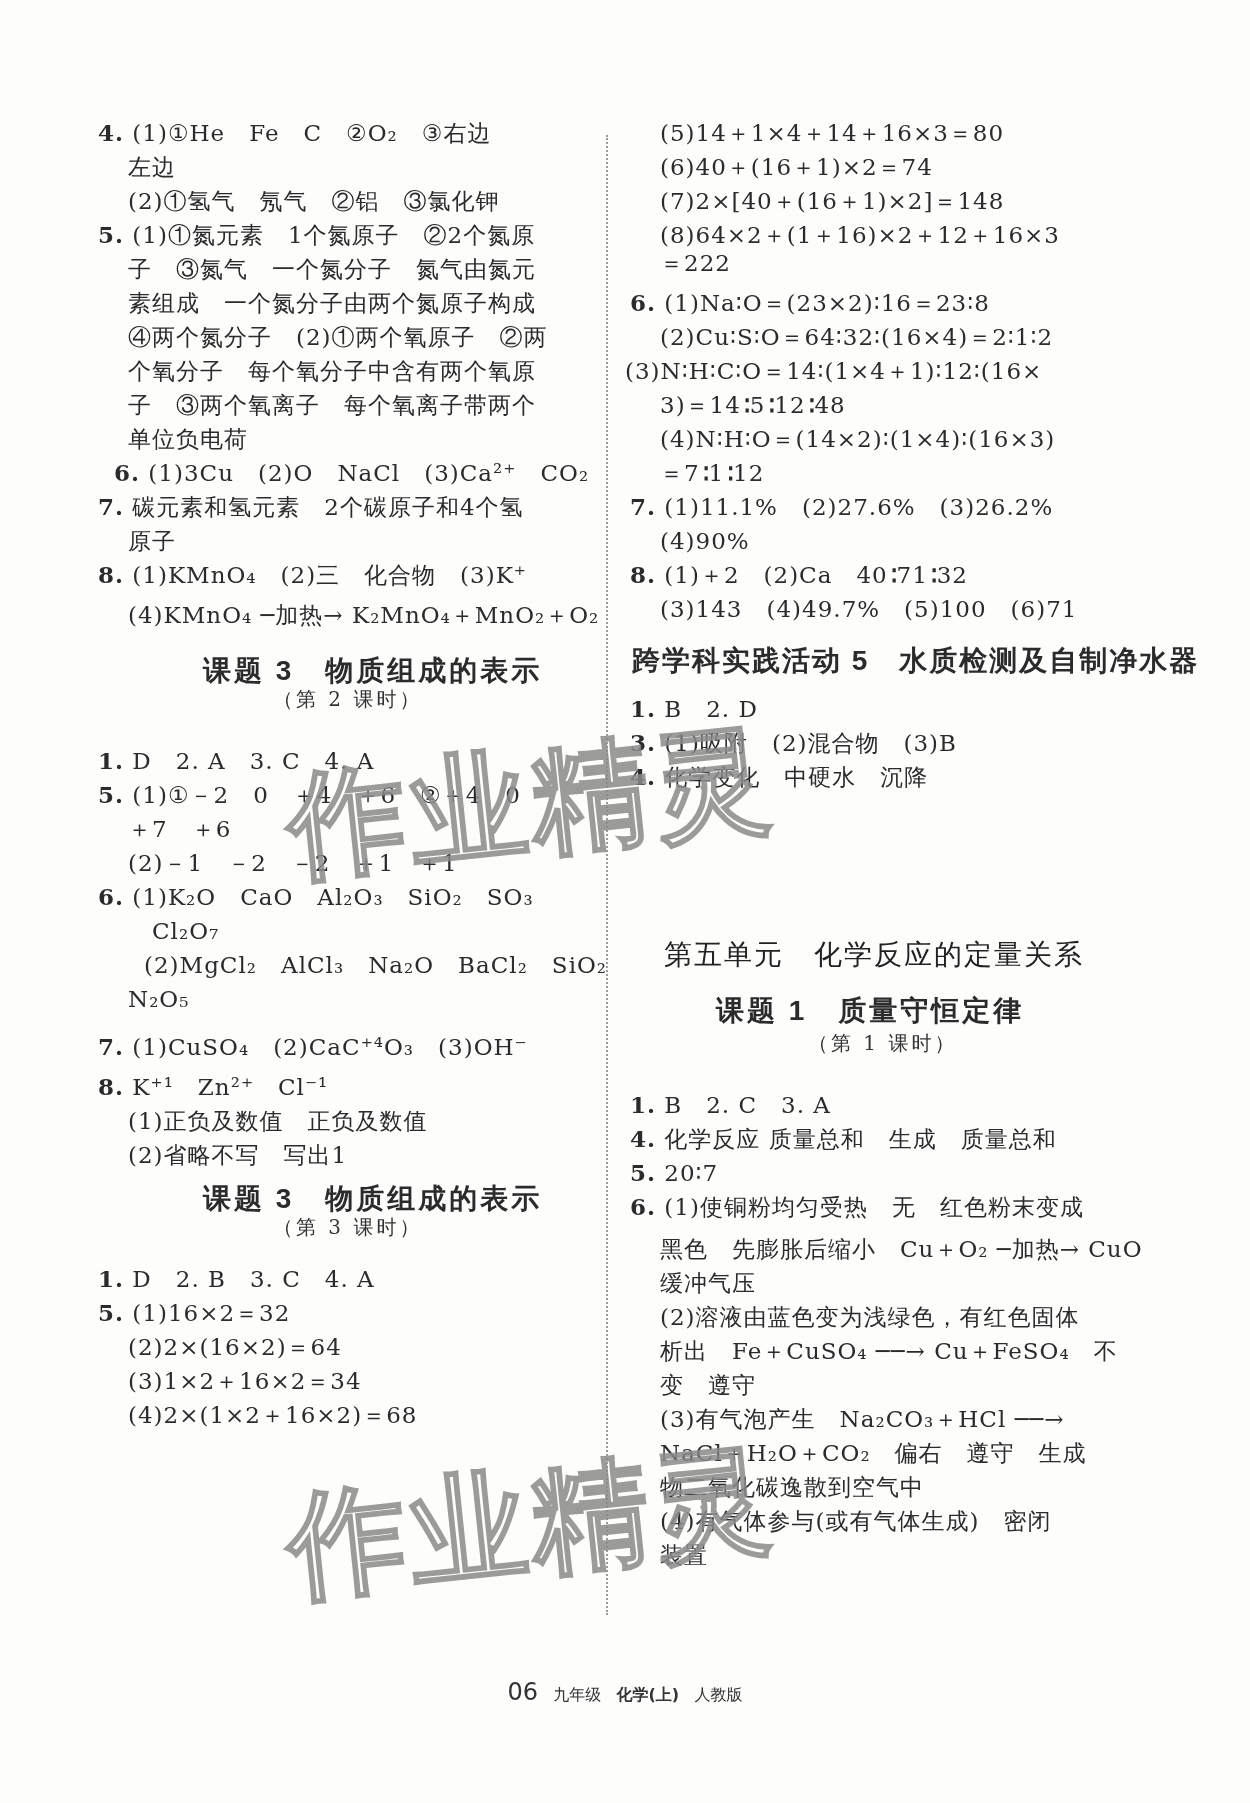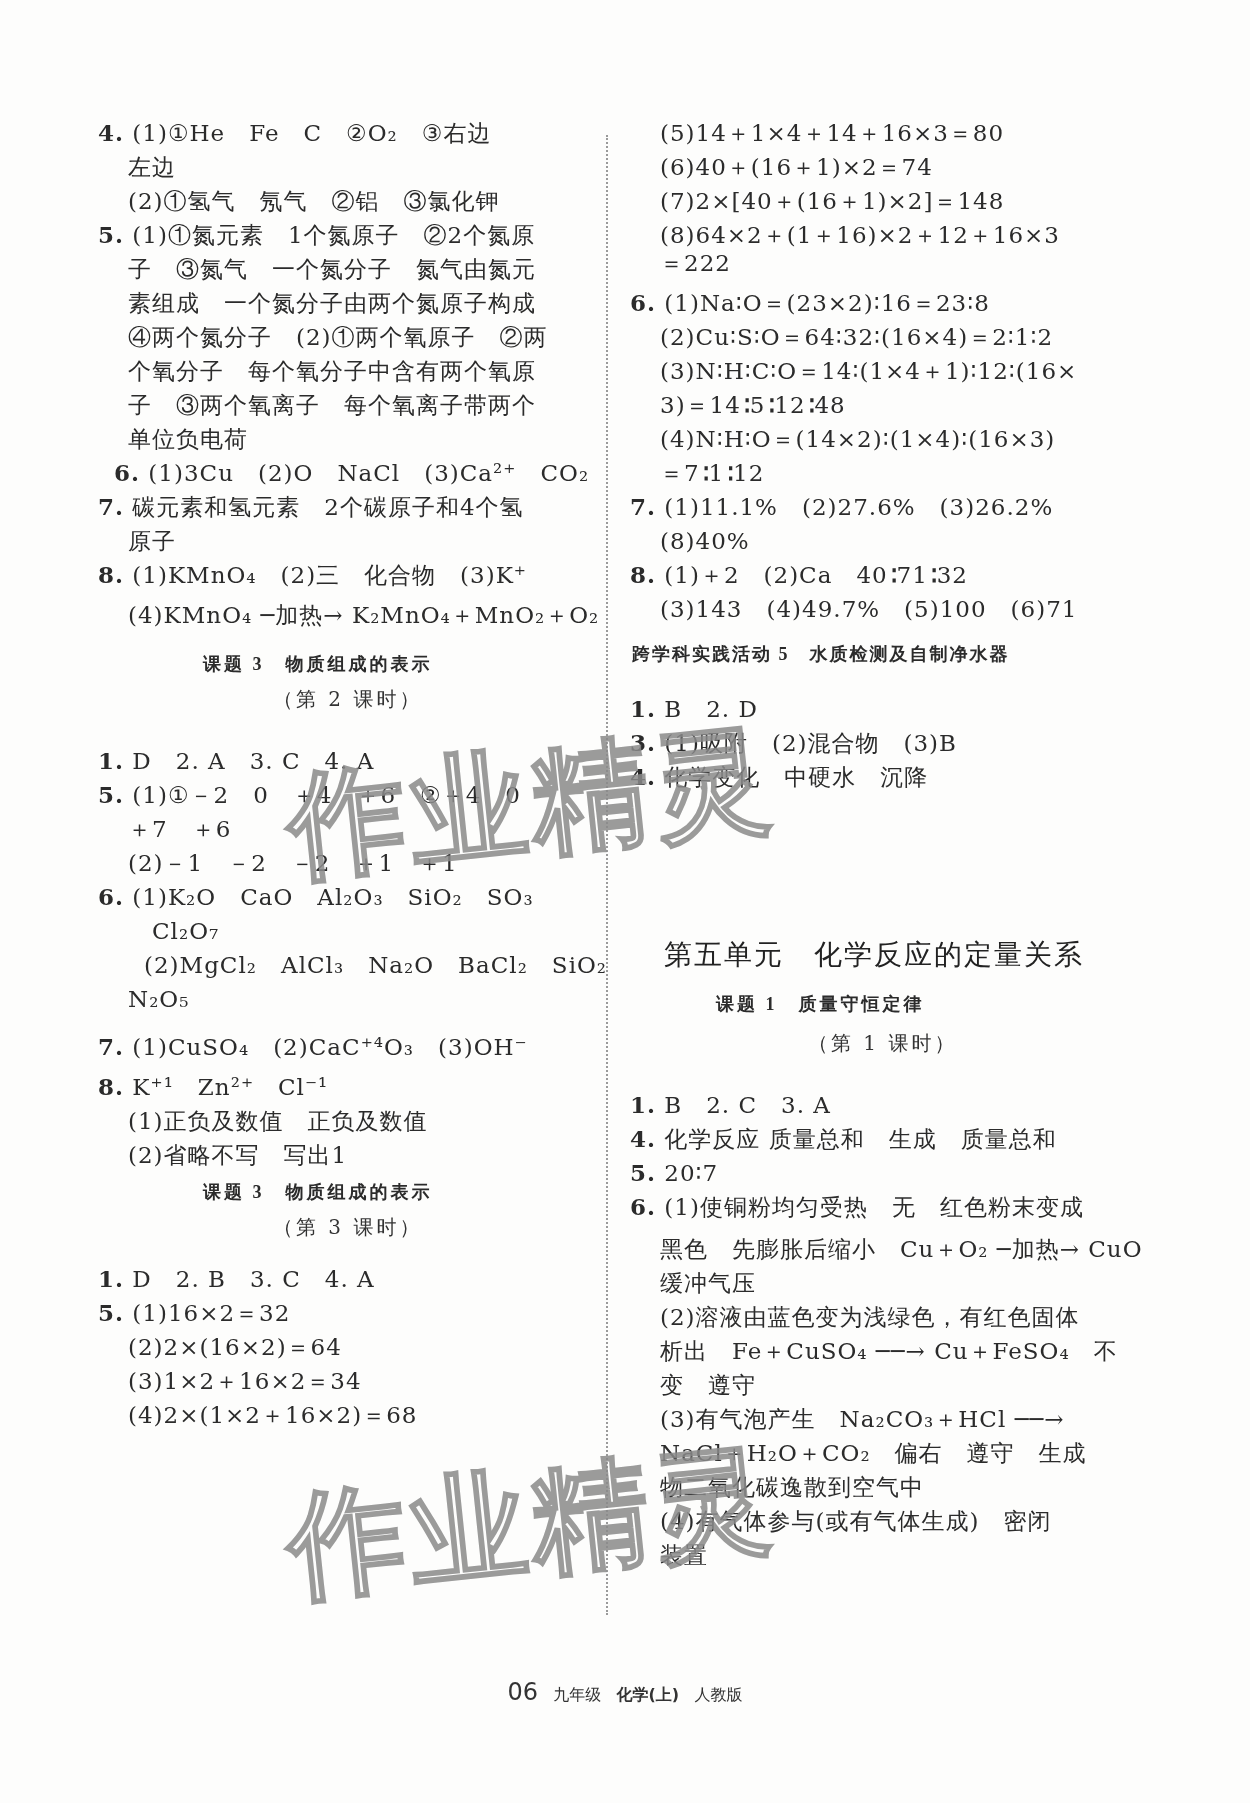--- a/index.html
+++ b/index.html
@@ -11,22 +11,22 @@
   .divider {
     position: absolute; left: 606px; top: 135px; width: 0; height: 1480px;
     border-left: 2px dotted #9a9a9a;
   }
   .line {
     position: absolute; white-space: nowrap; font-size: 23px; line-height: 30px;
     letter-spacing: 1px;
   }
   .num { font-weight: bold; font-family: "DejaVu Serif", serif; }
   .heading {
-    position: absolute; white-space: nowrap; font-family: Liberation Serif, serif;
-    font-weight: bold; font-size: 18px; letter-spacing: 3px; color: #2b2b2b;
+    position: absolute; white-space: nowrap; font-family: Liberation Sans, sans-serif;
+    font-weight: bold; font-size: 28px; letter-spacing: 3px; color: #2b2b2b;
   }
   .subheading {
     position: absolute; white-space: nowrap; font-size: 20px; letter-spacing: 3px; color: #333;
   }
   .unit-title {
     position: absolute; white-space: nowrap; font-family: "DejaVu Sans", "Liberation Sans", sans-serif;
     font-size: 28px; letter-spacing: 2px; color: #222;
   }
   .footer {
     position: absolute; top: 1678px; left: 0; width: 1250px; text-align: center;
@@ -92,26 +92,26 @@
   </div>
 
   <div>
     <div class="line" style="left:660px;top:118px"><span>(5)14＋1×4＋14＋16×3＝80</span></div>
     <div class="line" style="left:660px;top:152px"><span>(6)40＋(16＋1)×2＝74</span></div>
     <div class="line" style="left:660px;top:186px"><span>(7)2×[40＋(16＋1)×2]＝148</span></div>
     <div class="line" style="left:660px;top:220px"><span>(8)64×2＋(1＋16)×2＋12＋16×3</span></div>
     <div class="line" style="left:660px;top:248px"><span>＝222</span></div>
     <div class="line" style="left:630px;top:288px"><span class="num">6.</span> <span>(1)Na∶O＝(23×2)∶16＝23∶8</span></div>
     <div class="line" style="left:660px;top:322px"><span>(2)Cu∶S∶O＝64∶32∶(16×4)＝2∶1∶2</span></div>
-    <div class="line" style="left:660px;top:356px"><span>(3)N∶H∶C∶O＝14∶(1×4＋1)∶12∶(16×</span></div>
+    <div class="line" style="left:625px;top:356px"><span>(3)N∶H∶C∶O＝14∶(1×4＋1)∶12∶(16×</span></div>
     <div class="line" style="left:660px;top:390px"><span>3)＝14∶5∶12∶48</span></div>
     <div class="line" style="left:660px;top:424px"><span>(4)N∶H∶O＝(14×2)∶(1×4)∶(16×3)</span></div>
     <div class="line" style="left:660px;top:458px"><span>＝7∶1∶12</span></div>
     <div class="line" style="left:630px;top:492px"><span class="num">7.</span> <span>(1)11.1%　(2)27.6%　(3)26.2%</span></div>
-    <div class="line" style="left:660px;top:526px"><span>(8)40%</span></div>
+    <div class="line" style="left:660px;top:526px"><span>(4)90%</span></div>
     <div class="line" style="left:630px;top:560px"><span class="num">8.</span> <span>(1)＋2　(2)Ca　40∶71∶32</span></div>
     <div class="line" style="left:660px;top:594px"><span>(3)143　(4)49.7%　(5)100　(6)71</span></div>
 
     <div class="heading" style="left:632px;top:642px;letter-spacing:2px">跨学科实践活动 5　水质检测及自制净水器</div>
 
     <div class="line" style="left:630px;top:694px"><span class="num">1.</span> <span>B　2. D</span></div>
     <div class="line" style="left:630px;top:728px"><span class="num">3.</span> <span>(1)吸附　(2)混合物　(3)B</span></div>
     <div class="line" style="left:630px;top:762px"><span class="num">4.</span> <span>化学变化　中硬水　沉降</span></div>
 
     <div class="unit-title" style="left:664px;top:936px">第五单元　化学反应的定量关系</div>

